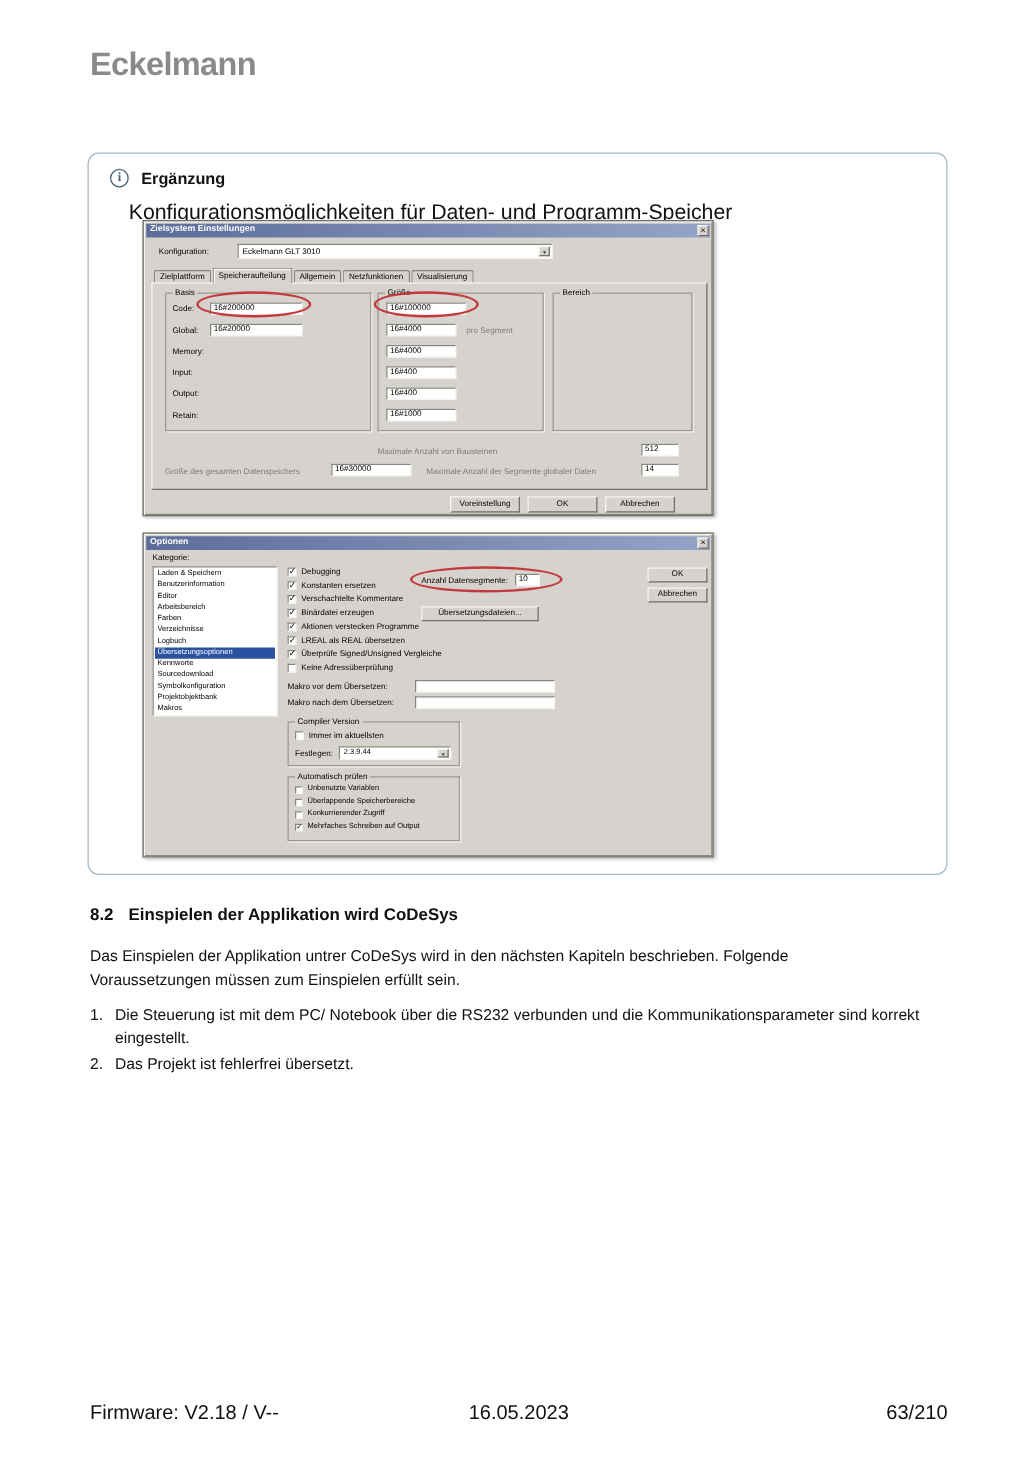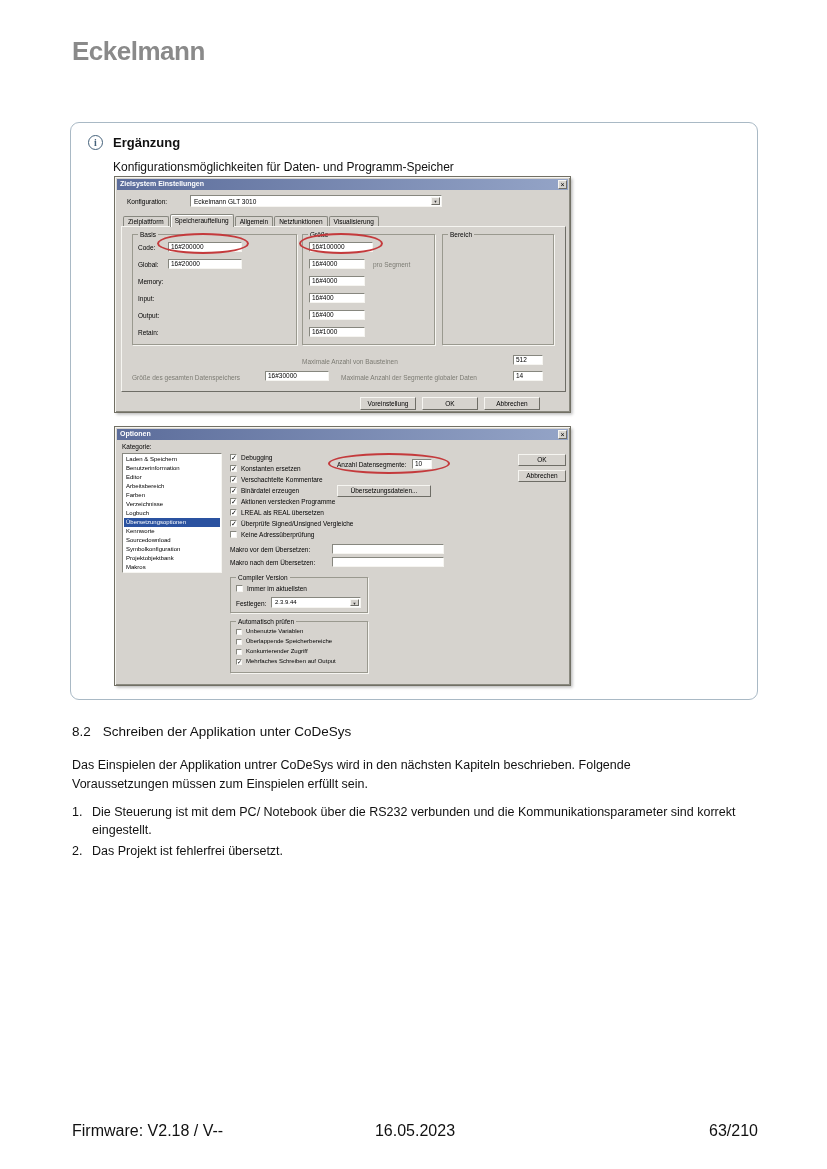--- a/index.html
+++ b/index.html
@@ -10,24 +10,24 @@
   
   .logo { position:absolute; left:72px; top:36px; font-size:26px; font-weight:bold;
           color:#8a8a8a; letter-spacing:-0.5px; }
   .note-box { position:absolute; left:70px; top:122px; width:688px; height:578px;
               border:1px solid #a9b9c5; border-radius:9px; background:#fff; }
   .info-icon { position:absolute; left:17px; top:12px; width:15px; height:15px;
                border:1.5px solid #44617a; border-radius:50%; color:#44617a;
                font-family:"Liberation Serif", serif; font-weight:bold; font-size:10px;
                line-height:13px; text-align:center; }
   .note-title { position:absolute; left:42px; top:12px; font-size:13px; font-weight:bold; }
-  .note-text  { position:absolute; left:42px; top:37px; font-size:12px; }
+  .note-text  { position:absolute; left:32px; top:37px; font-size:17px; }
 
   .section { position:absolute; left:72px; top:724px; width:690px; }
-  .h2 { display:flex; gap:12px; font-size:13.5px; font-weight:normal; margin-bottom:17px; }
+  .h2 { display:flex; gap:12px; font-size:13.5px; font-weight:bold; margin-bottom:17px; }
   .para { font-size:12.5px; line-height:19px; width:650px; margin-bottom:9px; }
   .oli { position:relative; padding-left:20px; margin-bottom:3px; font-size:12.5px; line-height:18px; }
   .onum { position:absolute; left:0; top:0; }
   .otxt { display:block; width:645px; }
 
   .footer { position:absolute; left:72px; top:1122px; width:686px; display:grid;
             grid-template-columns:1fr auto 1fr; font-size:16px; }
   .f-center { }
   .f-right  { text-align:right; }
 
@@ -369,21 +369,21 @@
             <span class="cblabel">Mehrfaches Schreiben auf Output</span>
           </div>
           </div>
       </div>
     </div>
   </div>
 
   <div class="section">
     <div class="h2">
       <span>8.2</span>
-      <span>Schreiben der Applikation unter CoDeSys</span>
+      <span>Einspielen der Applikation wird CoDeSys</span>
     </div>
     <p class="para">Das Einspielen der Applikation untrer CoDeSys wird in den nächsten Kapiteln beschrieben. Folgende Voraussetzungen müssen zum Einspielen erfüllt sein.</p>
     <div class="olist">
 
     <div class="oli">
         <span class="onum">1.</span>
         <span class="otxt">Die Steuerung ist mit dem PC/ Notebook über die RS232 verbunden und die Kommunikationsparameter sind korrekt eingestellt.</span>
       </div>
         <div class="oli">
         <span class="onum">2.</span>

